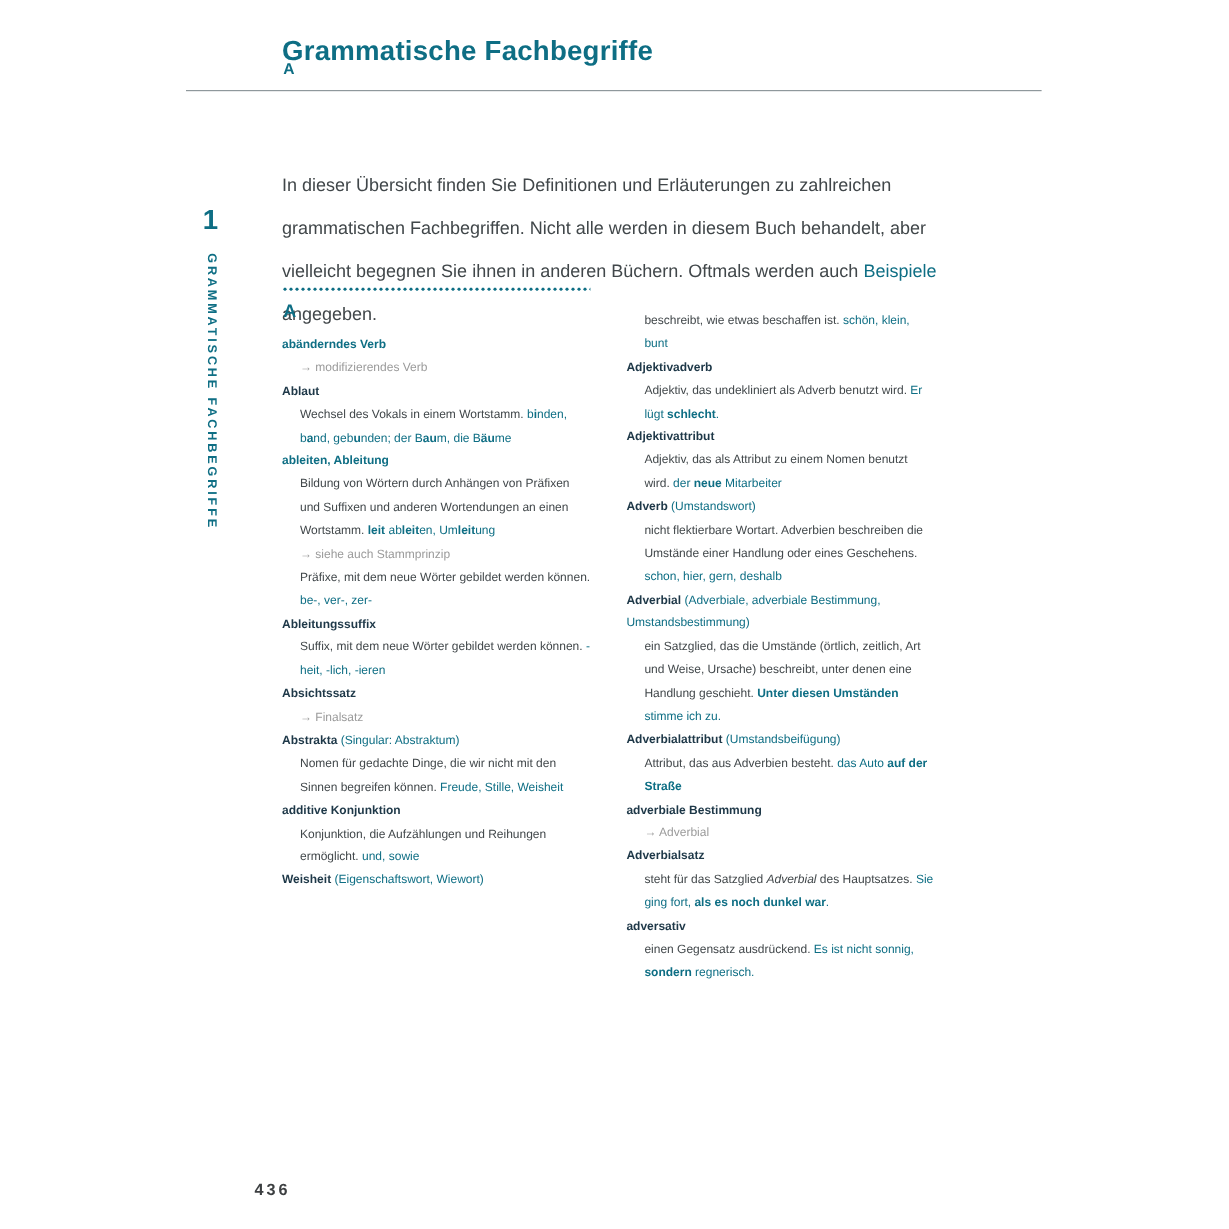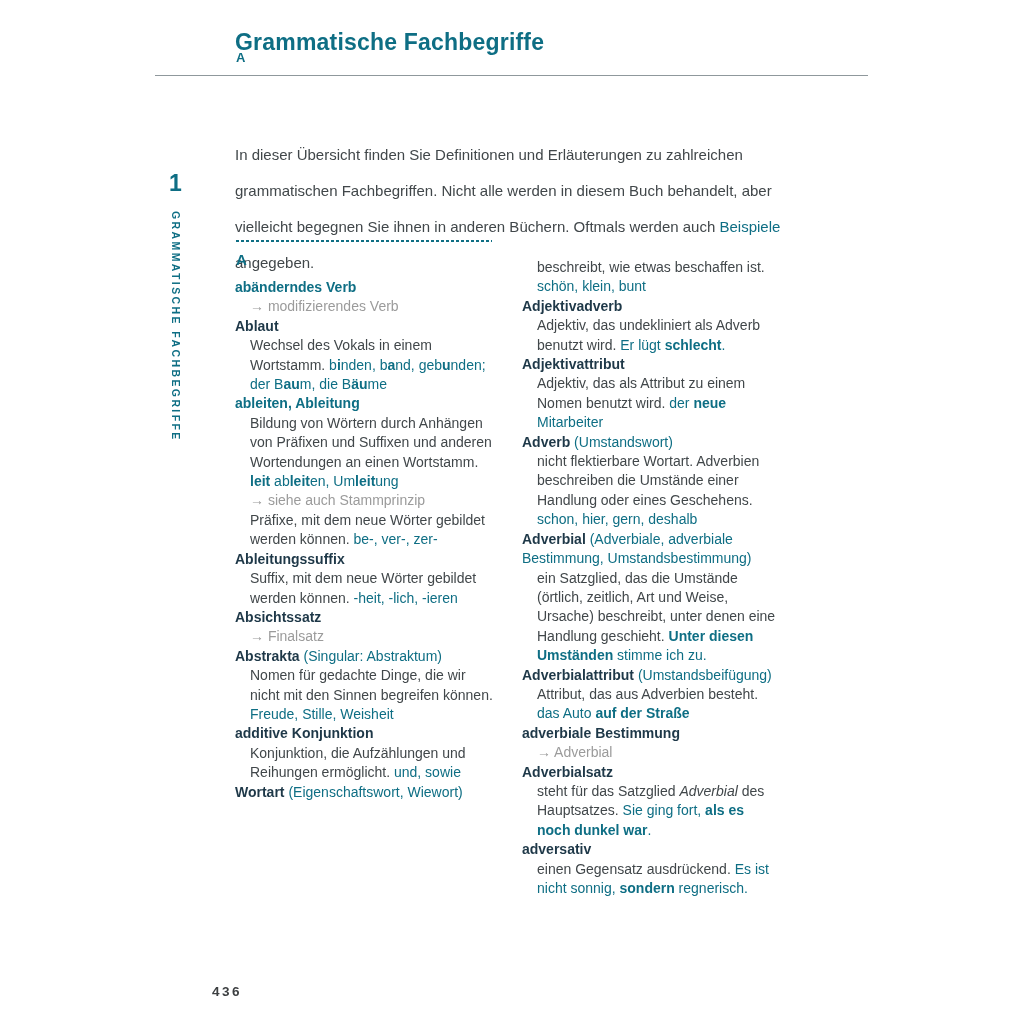--- a/index.html
+++ b/index.html
@@ -22,21 +22,21 @@
   .side-label{position:absolute;left:170px;top:211px;writing-mode:vertical-rl;font-size:10.5px;font-weight:bold;letter-spacing:2.4px;color:var(--teal);}
 
   .intro{position:absolute;left:235px;top:137px;width:556px;margin:0;font-size:15px;line-height:36px;color:var(--body);}
 
   .dotted{position:absolute;left:235px;top:239px;width:257px;height:4px;
     background-image:radial-gradient(circle,var(--teal) 1.3px,transparent 1.5px);
     background-size:5px 4px;background-repeat:repeat-x;background-position:0 50%;}
 
   .section-letter{position:absolute;left:236px;top:251px;font-size:15px;font-weight:bold;color:var(--teal);}
 
-  .col{position:absolute;width:258px;font-size:14px;line-height:19.4px;color:var(--body);}
+  .col{position:absolute;width:258px;font-size:10px;line-height:19.4px;color:var(--body);}
   .col-left{left:235px;top:278px;}
   .col-right{left:522px;top:258px;}
   .entry{margin:0;}
   .hwline{hyphens:none;}
   .bodyline{padding-left:15px;hyphens:auto;-webkit-hyphens:auto;}
 
   .s-hw{color:var(--hw);font-weight:700;}
   .s-hwt{color:var(--teal);font-weight:700;}
   .s-par{color:var(--teal);font-weight:400;}
   .s-b{color:var(--body);}
@@ -91,21 +91,21 @@
       </div>
       <div class="entry">
         <div class="hwline"><span class="s-hw">Abstrakta</span><span class="s-par"> (Singular: Abstraktum)</span></div>
         <div class="bodyline"><span class="s-b">Nomen für gedachte Dinge, die wir nicht mit den Sinnen begreifen können. </span><span class="s-ex">Freude, Stille, Weisheit</span></div>
       </div>
       <div class="entry">
         <div class="hwline"><span class="s-hw">additive Konjunktion</span></div>
         <div class="bodyline"><span class="s-b">Konjunktion, die Aufzählungen und Reihungen ermöglicht. </span><span class="s-ex">und, sowie</span></div>
       </div>
       <div class="entry">
-        <div class="hwline"><span class="s-hw">Wortart</span><span class="s-par"> (Eigenschaftswort, Wiewort)</span></div>
+        <div class="hwline"><span class="s-hw">Weisheit</span><span class="s-par"> (Eigenschaftswort, Wiewort)</span></div>
       </div>
     </div>
   <div class="col col-right" id="col-right">
       <div class="entry">
         <div class="bodyline"><span class="s-b">beschreibt, wie etwas beschaffen ist. </span><span class="s-ex">schön, klein, bunt</span></div>
       </div>
       <div class="entry">
         <div class="hwline"><span class="s-hw">Adjektivadverb</span></div>
         <div class="bodyline"><span class="s-b">Adjektiv, das undekliniert als Adverb benutzt wird. </span><span class="s-ex">Er lügt </span><span class="s-exb">schlecht</span><span class="s-ex">.</span></div>
       </div>

